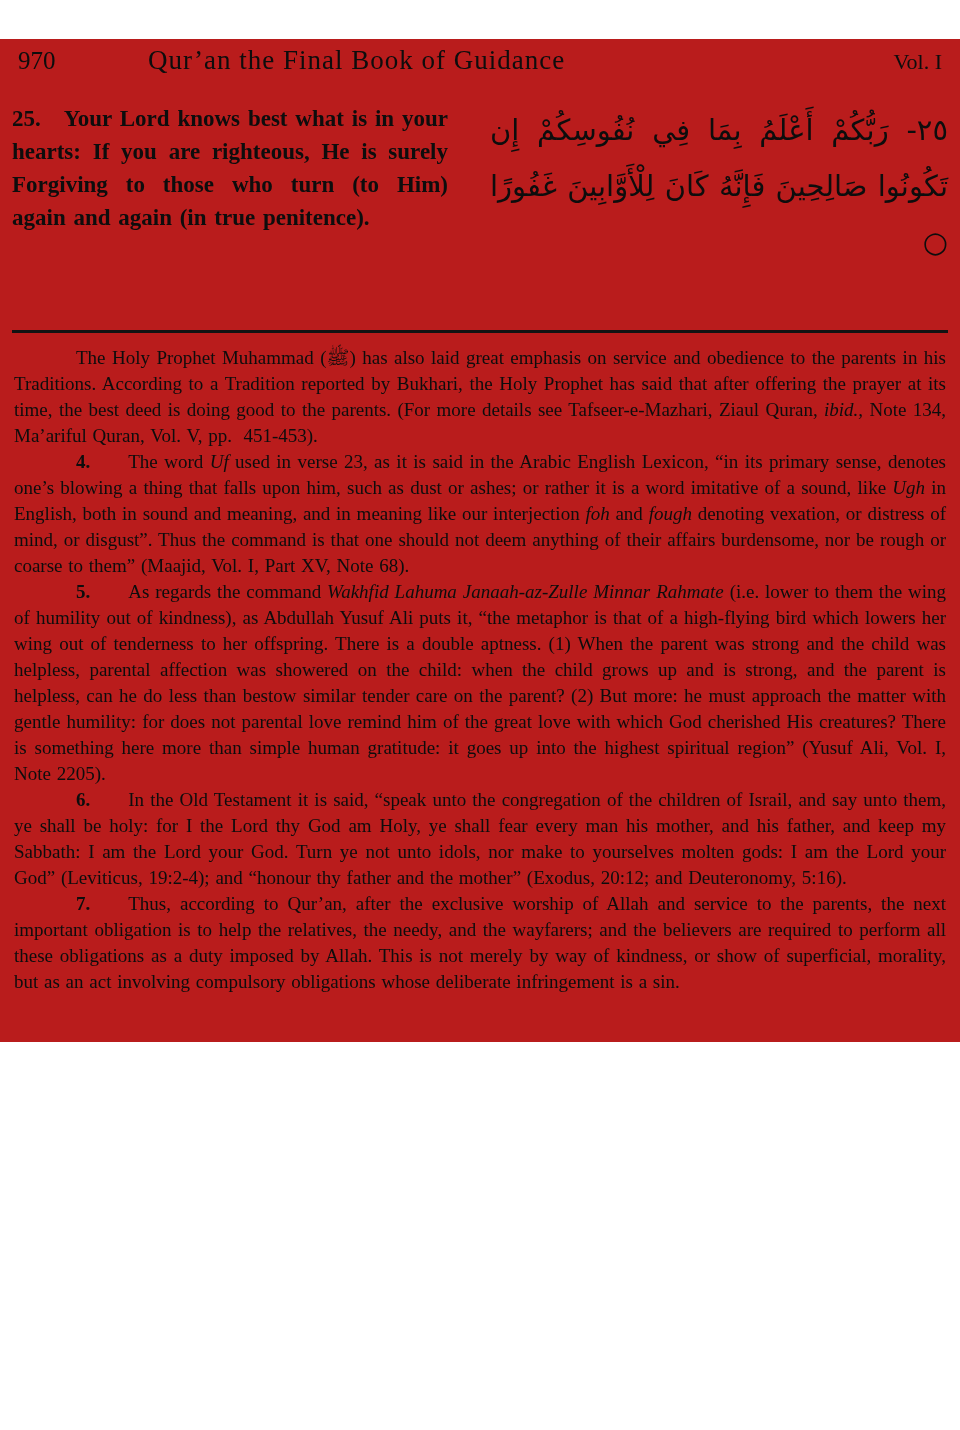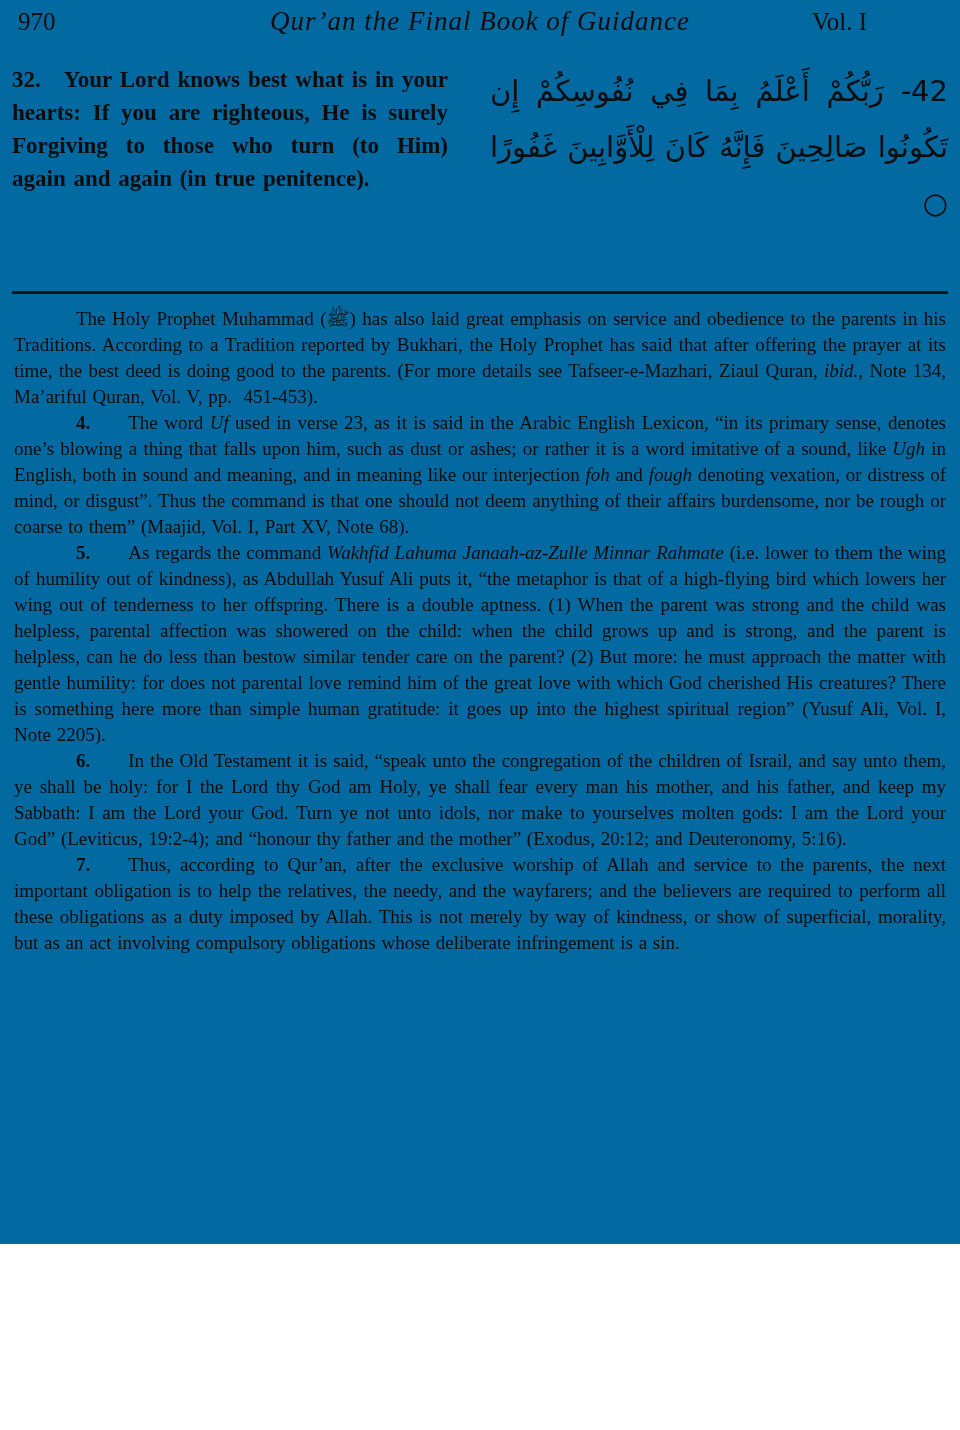--- a/index.html
+++ b/index.html
@@ -4,40 +4,40 @@
 <style>
   * { margin: 0; padding: 0; box-sizing: border-box; }
   html, body { background: #ffffff; }
   body {
     width: 960px; height: 1430px;
     font-family: "Liberation Serif", "DejaVu Serif", serif;
     color: #0d0d0d;
     overflow: hidden;
   }
   .page {
-    width: 960px; height: 1244px;
+    width: 960px; height: 1003px;
     padding: 6px 12px 8px 12px;
-    background: #0369a1;
+    background: #b91c1c;
     overflow: hidden;
+    margin-top: 39px;
   }
   .page-header {
     display: flex;
     align-items: baseline;
     font-size: 25px;
     padding: 0 6px;
   }
   .page-number { width: 130px; text-align: left; font-size: 25px; }
   .book-title {
     flex: 1;
-    text-align: center;
-    font-style: italic;
+    text-align: left;
     font-size: 27px;
     letter-spacing: 1px;
   }
-  .volume { width: 130px; text-align: left; font-size: 25px; }
+  .volume { width: 130px; text-align: right; font-size: 22px; }
 
   .verses { margin-top: 26px; }
   .verse-row {
     display: flex;
     justify-content: space-between;
     align-items: flex-start;
     margin-bottom: 30px;
   }
   .verse-en {
     width: 436px;
@@ -81,22 +81,22 @@
 <div class="page">
 
   <header class="page-header">
     <span class="page-number">970</span>
     <span class="book-title">Qur’an the Final Book of Guidance</span>
     <span class="volume">Vol. I</span>
   </header>
 
   <section class="verses">
       <div class="verse-row">
-        <p class="verse-en">32. Your Lord knows best what is in your hearts: If you are righteous, He is surely Forgiving to those who turn (to Him) again and again (in true penitence).</p>
-        <p class="verse-ar" dir="rtl">42- رَبُّكُمْ أَعْلَمُ بِمَا فِي نُفُوسِكُمْ إِن تَكُونُوا صَالِحِينَ فَإِنَّهُ كَانَ لِلْأَوَّابِينَ غَفُورًا ○</p>
+        <p class="verse-en">25. Your Lord knows best what is in your hearts: If you are righteous, He is surely Forgiving to those who turn (to Him) again and again (in true penitence).</p>
+        <p class="verse-ar" dir="rtl">٢٥- رَبُّكُمْ أَعْلَمُ بِمَا فِي نُفُوسِكُمْ إِن تَكُونُوا صَالِحِينَ فَإِنَّهُ كَانَ لِلْأَوَّابِينَ غَفُورًا ○</p>
       </div>
       <div class="verse-row">
       </div>
     </section>
 
   <hr class="divider">
 
   <section class="footnotes">
       <p class="footnote"><span>The Holy Prophet Muhammad (</span><span>ﷺ</span><span>) has also laid great emphasis on service and obedience to the parents in his Traditions. According to a Tradition reported by Bukhari, the Holy Prophet has said that after offering the prayer at its time, the best deed is doing good to the parents. (For more details see Tafseer-e-Mazhari, Ziaul Quran, </span><span class="italic">ibid.,</span><span> Note 134, Ma’ariful Quran, Vol. V, pp.&nbsp; 451-453).</span></p>
       <p class="footnote"><span class="fn-num">4.</span><span class="fn-gap"></span><span>The word </span><span class="italic">Uf</span><span> used in verse 23, as it is said in the Arabic English Lexicon, “in its primary sense, denotes one’s blowing a thing that falls upon him, such as dust or ashes; or rather it is a word imitative of a sound, like </span><span class="italic">Ugh</span><span> in English, both in sound and meaning, and in meaning like our interjection </span><span class="italic">foh</span><span> and </span><span class="italic">fough</span><span> denoting vexation, or distress of mind, or disgust”. Thus the command is that one should not deem anything of their affairs burdensome, nor be rough or coarse to them” (Maajid, Vol. I, Part XV, Note 68).</span></p>

